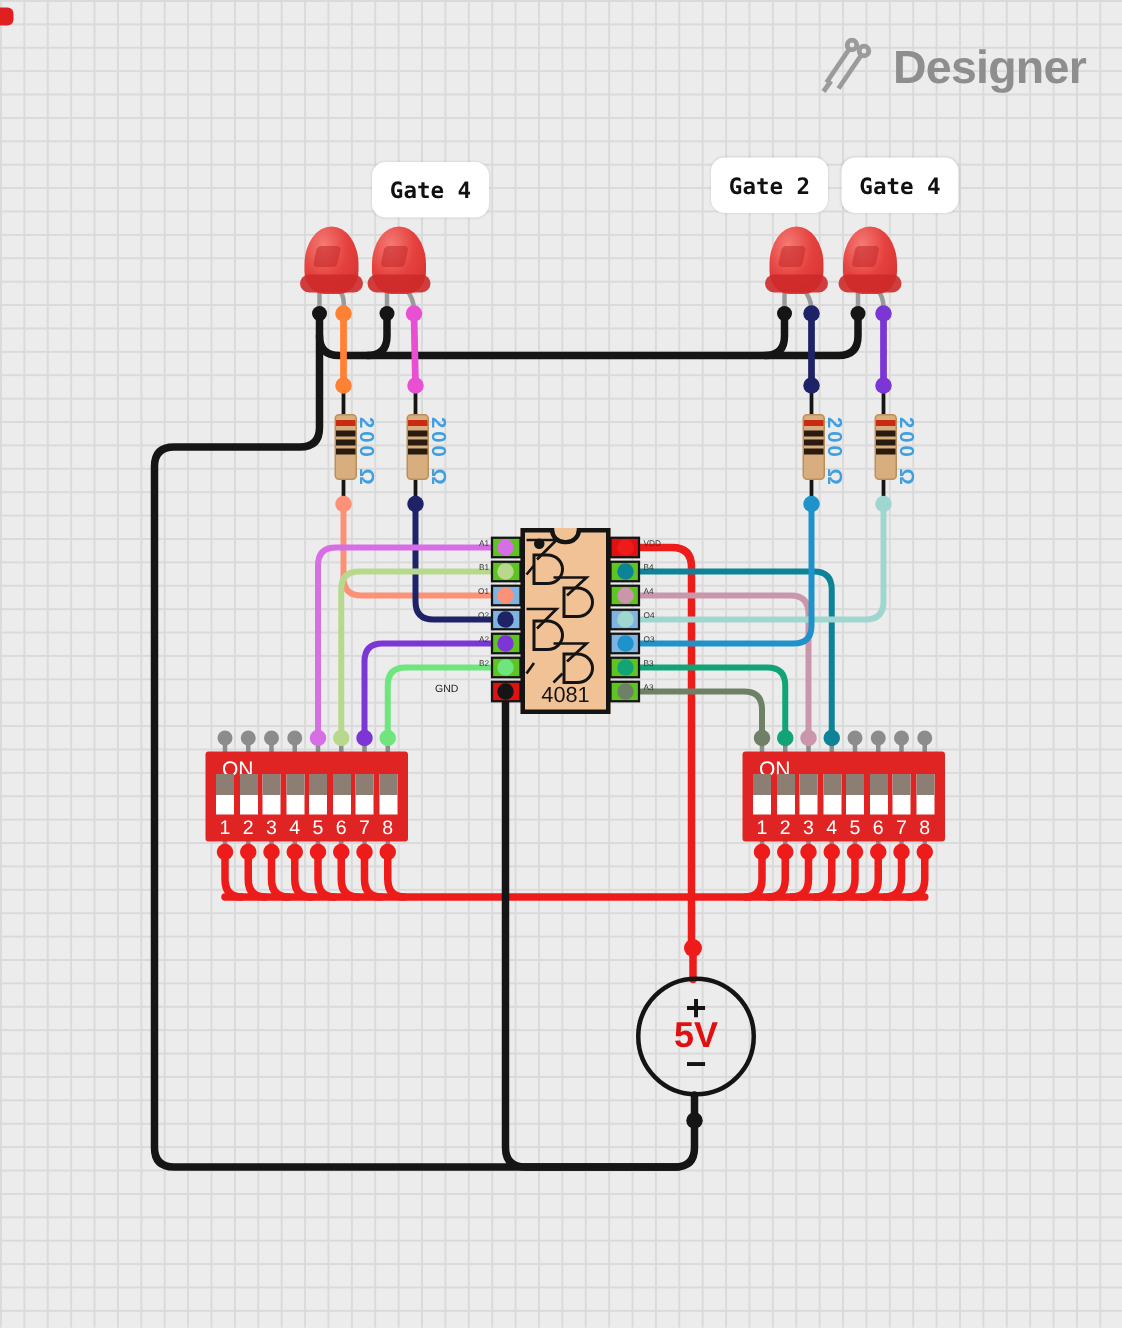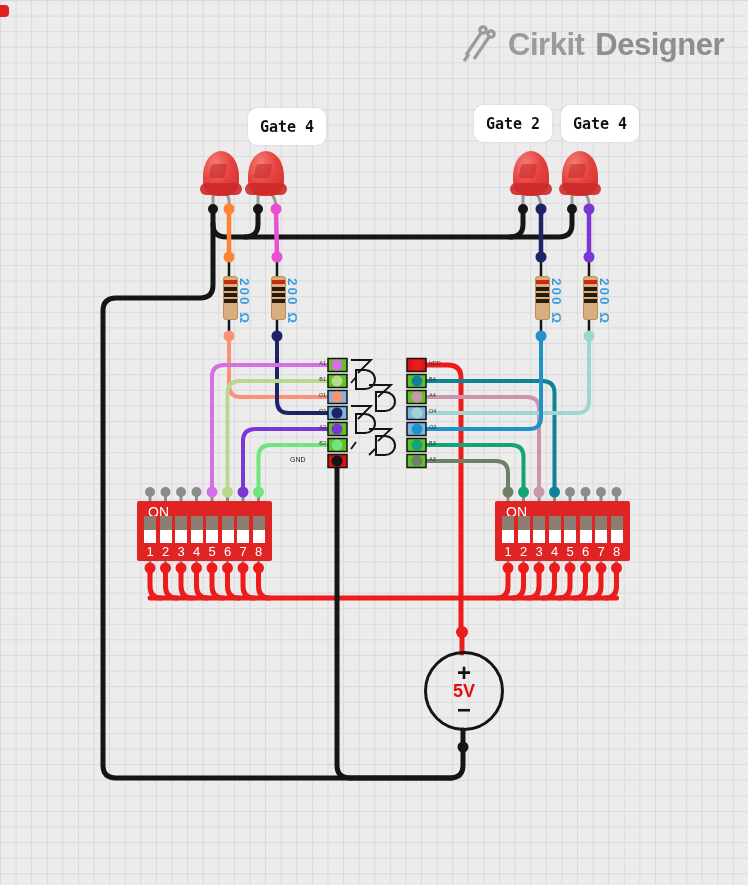--- a/index.html
+++ b/index.html
@@ -54,21 +54,21 @@
   
   .dip{width:135px;height:60px;background:#e02424;border-radius:2px}
   .dip .on{position:absolute;left:11px;top:3px;color:#fff;font-size:14px}
   .dip .sw{position:absolute;top:15px;width:12px;height:27px;background:#fff}
   .dip .sw::before{content:"";position:absolute;left:0;right:0;top:0;height:14px;background:#8d7e74}
   .dip .num{position:absolute;top:43px;width:14px;text-align:center;color:#fff;font-size:13px}
   
   .pwr{left:424px;top:651px;width:80px;height:80px;border:3.5px solid #141414;border-radius:50%;
     box-sizing:border-box;display:flex;flex-direction:column;align-items:center;justify-content:center}
   .pwr .plus,.pwr .minus{font-size:24px;line-height:17px;color:#141414;font-weight:bold}
-  .pwr .volt{font-size:18px;font-weight:bold;color:#e01010;line-height:20px}
+  .pwr .volt{font-size:24px;font-weight:bold;color:#e01010;line-height:20px}
 </style>
 </head>
 <body>
 
 <div class="canvas">
 
   <div class="cmp corner"></div>
 
   <svg class="layer" viewBox="0 0 748 885">
 
@@ -109,21 +109,20 @@
   </svg>
 
   <div class="cmp logo">
     <svg width="38" height="40" viewBox="0 0 38 40" style="stroke:#9b9b9b;stroke-width:3.2;fill:none">
       <line x1="5" y1="30" x2="20" y2="8"></line>
         <circle cx="22" cy="5" r="3.2"></circle>
       <line x1="13" y1="34" x2="28" y2="12"></line>
         <circle cx="30" cy="9" r="3.2"></circle>
       <line x1="3" y1="36" x2="8" y2="29"></line>
     </svg>
-    <span class="t1">Cirkit</span>
     <span class="t2">Designer</span>
   </div>
 
   <div class="cmp glabel" style="left:248px;top:108px">
       <span>Gate 4</span>
     </div>
   <div class="cmp glabel" style="left:474px;top:105px">
       <span>Gate 2</span>
     </div>
   <div class="cmp glabel" style="left:561px;top:105px">
@@ -158,20 +157,25 @@
       <div class="band b2"></div>
       <div class="band b3"></div>
       <div class="band b4"></div>
   </div>
 
   <div class="rlabel" style="left: 252px; top: 278px; color: rgb(63, 159, 224);">200 Ω</div>
   <div class="rlabel" style="left: 300px; top: 278px; color: rgb(63, 159, 224);">200 Ω</div>
   <div class="rlabel" style="left: 564px; top: 278px; color: rgb(63, 159, 224);">200 Ω</div>
   <div class="rlabel" style="left: 612px; top: 278px; color: rgb(63, 159, 224);">200 Ω</div>
 
+  <div class="cmp ic">
+    <div class="notch"></div>
+    <div class="refdot"></div>
+    <div class="part">4081</div>
+  </div>
 
   <div class="cmp pinlbl l" style="top:361px">A1</div>
   <div class="cmp pinlbl l" style="top:377px">B1</div>
   <div class="cmp pinlbl l" style="top:393px">O1</div>
   <div class="cmp pinlbl l" style="top:409px">O2</div>
   <div class="cmp pinlbl l" style="top:425px">A2</div>
   <div class="cmp pinlbl l" style="top:441px">B2</div>
   <div class="cmp pinlbl gnd" style="top:456px">GND</div>
   <div class="cmp pinlbl r" style="top:361px">VDD</div>
   <div class="cmp pinlbl r" style="top:377px">B4</div>

